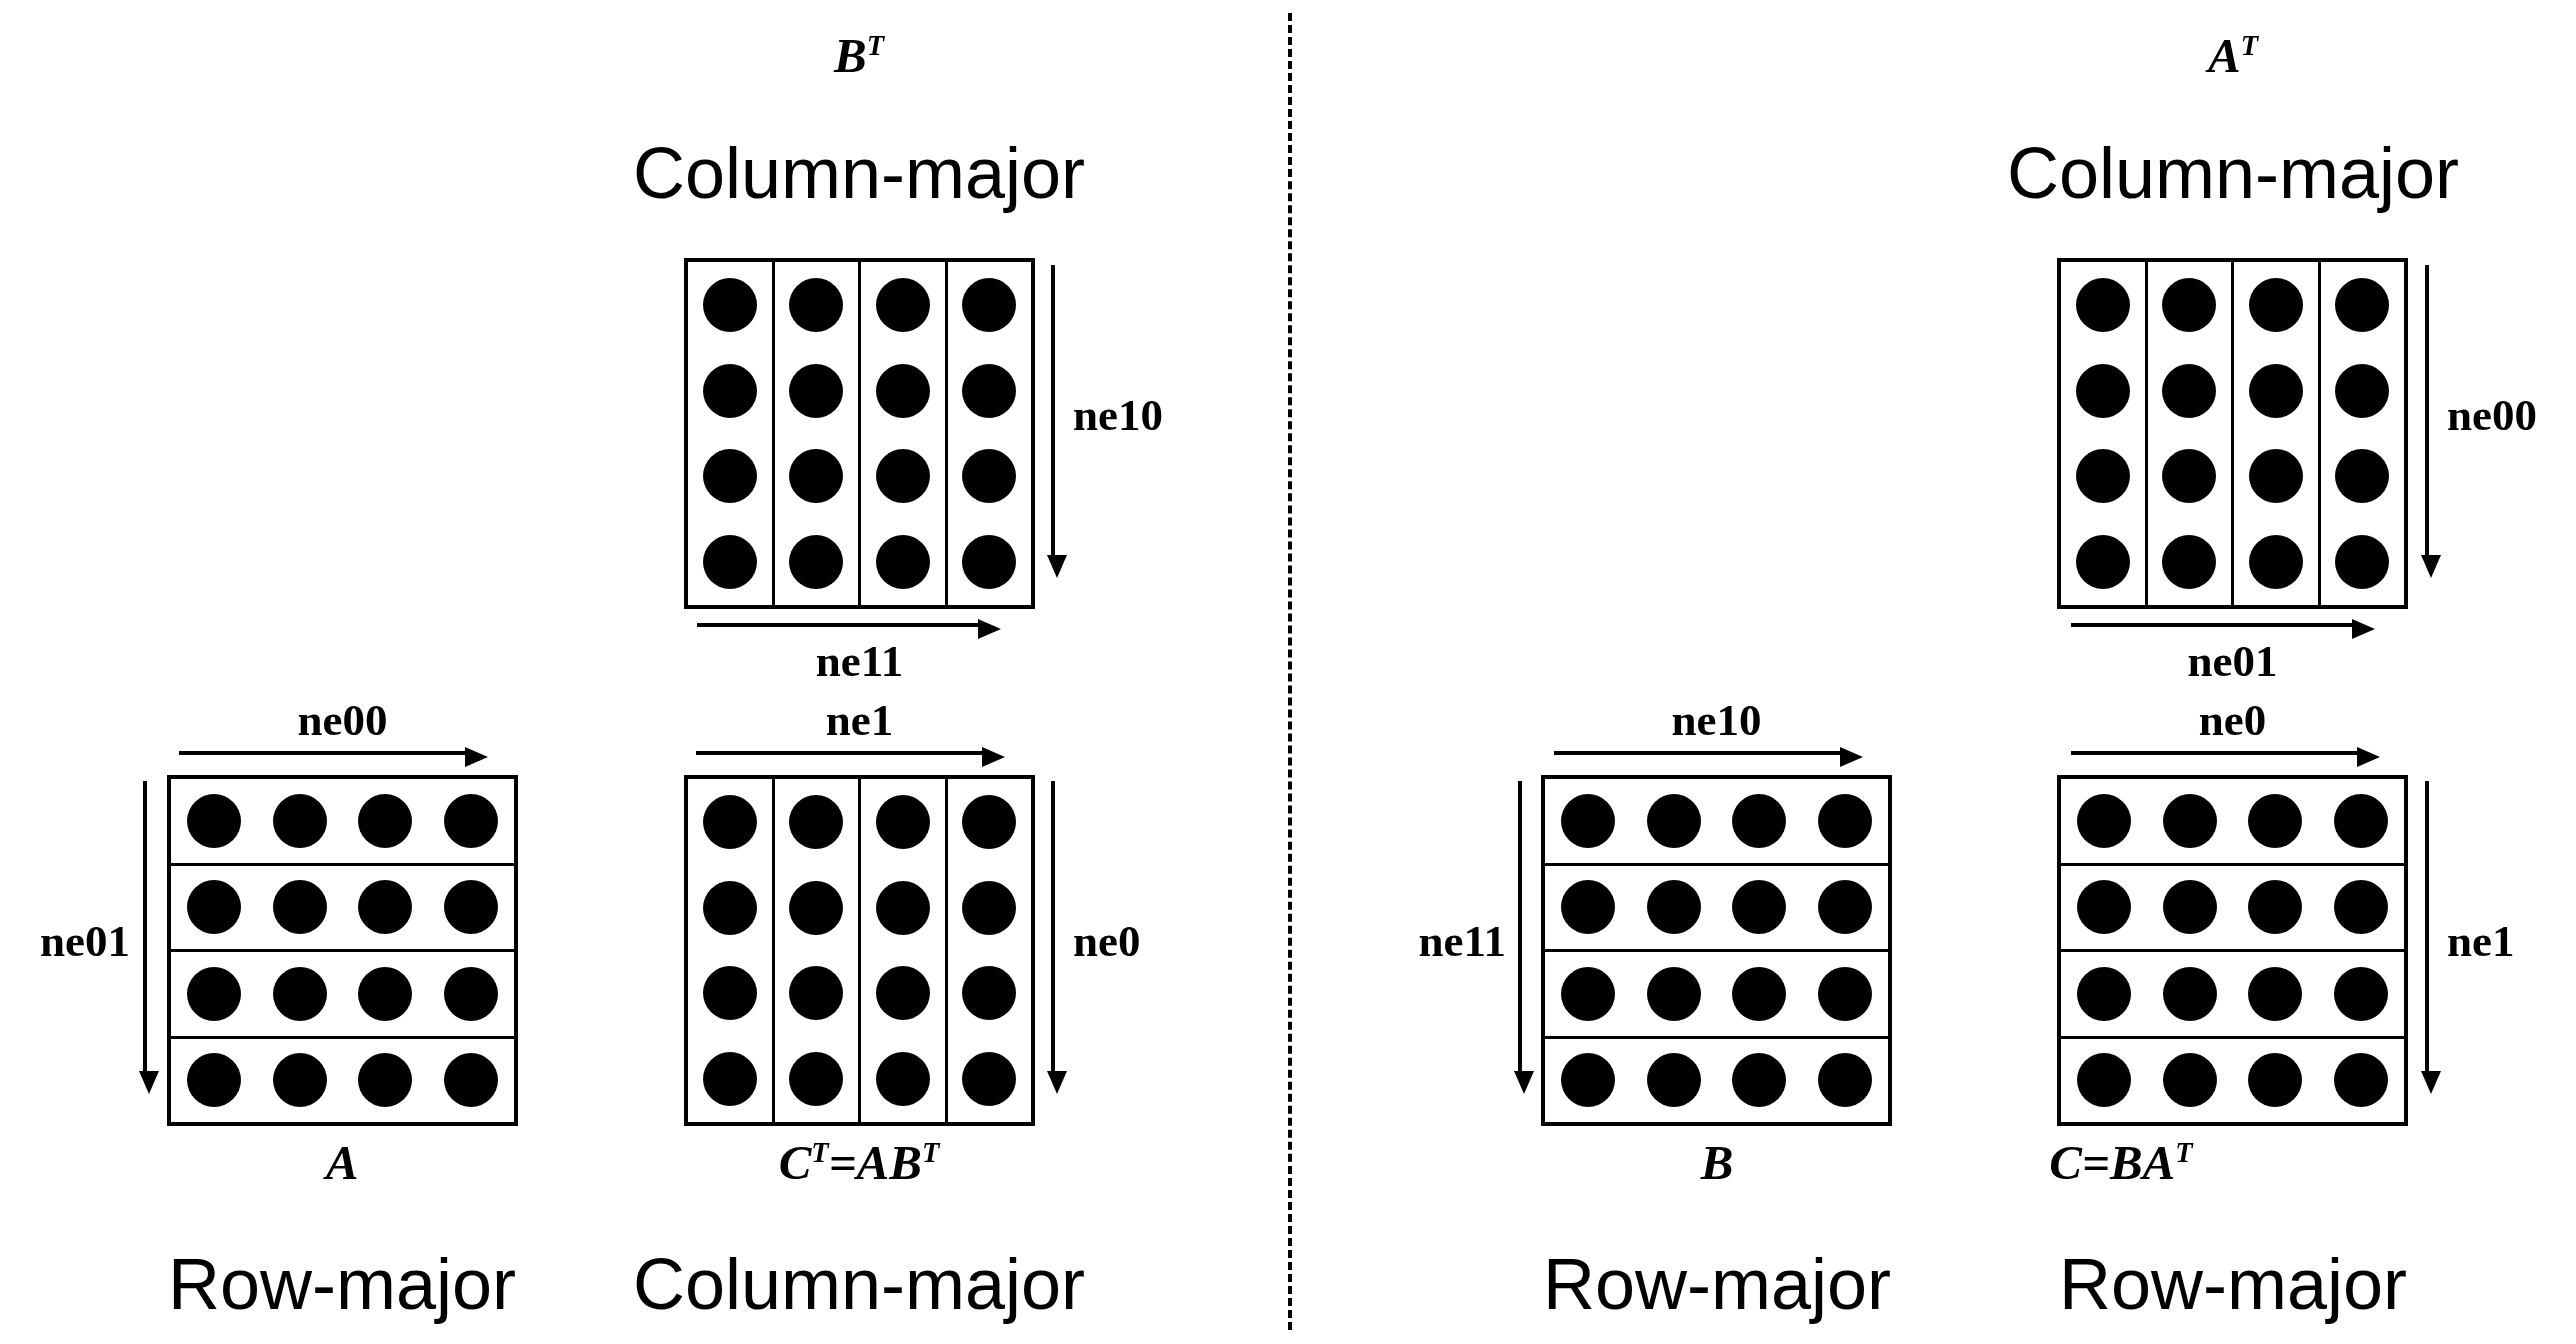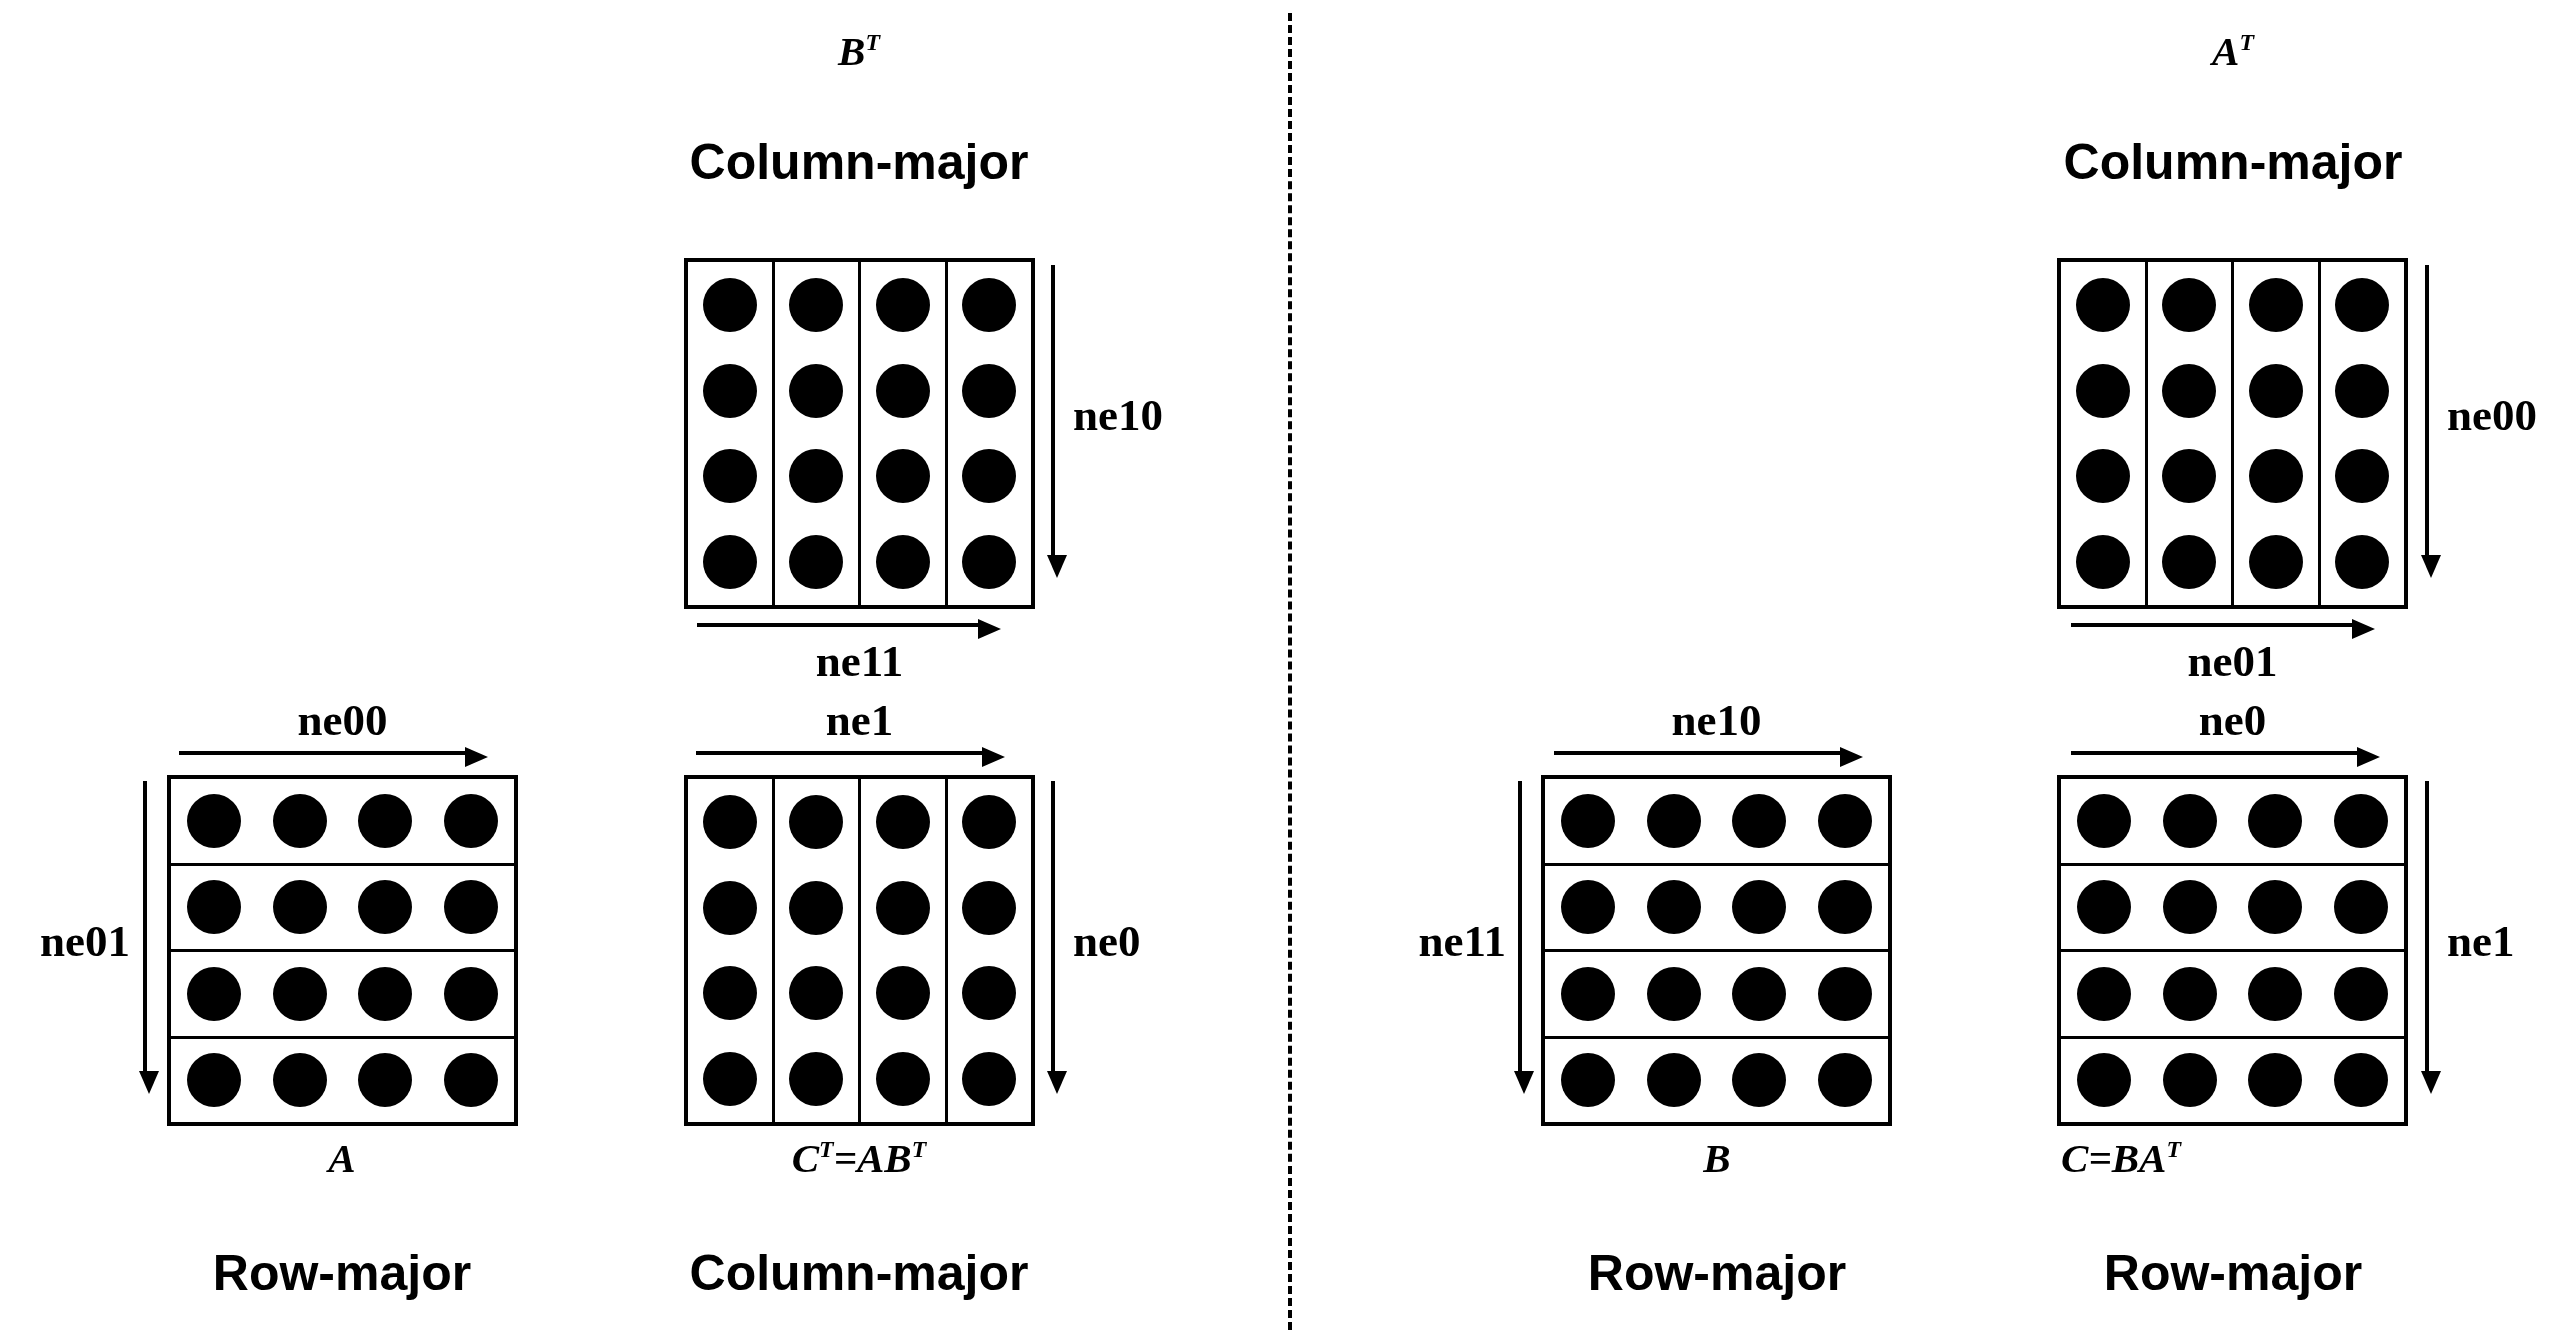--- a/index.html
+++ b/index.html
@@ -8,26 +8,26 @@
     background:#ffffff;color:#000;
     font-family:"Liberation Sans",sans-serif;
   }
   .abs{position:absolute}
   .center{text-align:center}
   .right{text-align:right}
 
   .math{
     font-family:"Liberation Serif",serif;
     font-style:italic;font-weight:700;
-    font-size:41px;line-height:1.1;text-align:center;
+    font-size:49px;line-height:1.1;text-align:center;
   }
   .math sup{font-size:58%;}
 
   .subtitle{
-    font-size:50px;line-height:1.05;text-align:center;font-weight:700;
+    font-size:72px;line-height:1.05;text-align:center;font-weight:400;
   }
 
   .nelabel{
     font-weight:700;font-size:45px;line-height:1.05;white-space:nowrap;font-family:Liberation Serif, serif;
   }
 
   .mbox{
     width:351px;height:351px;box-sizing:border-box;
     border:4.5px solid #000;background:#fff;display:flex;
   }

